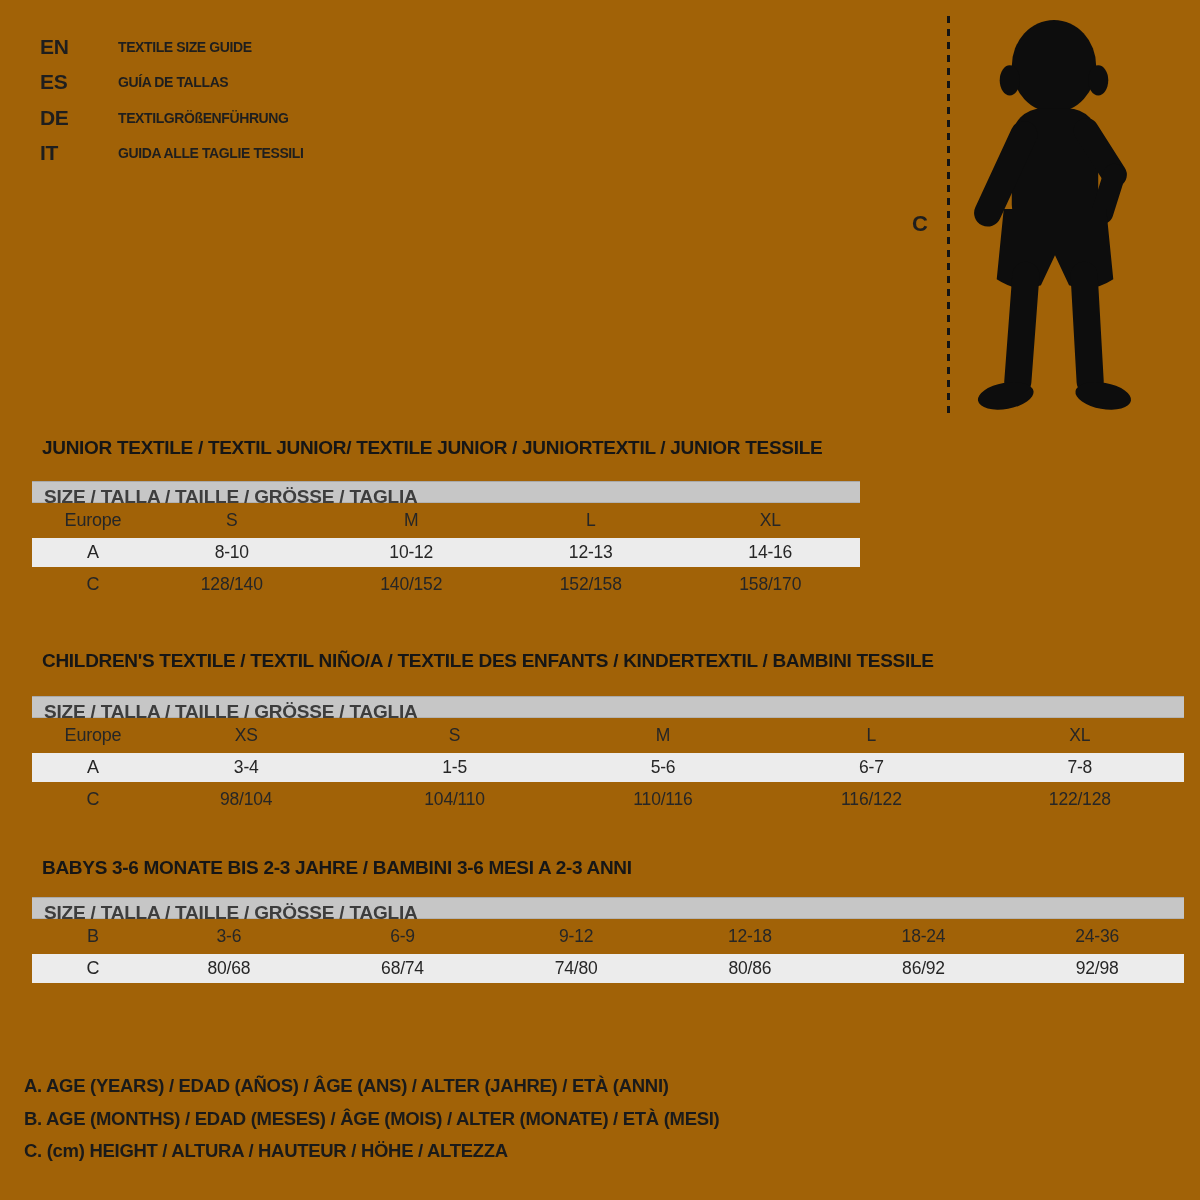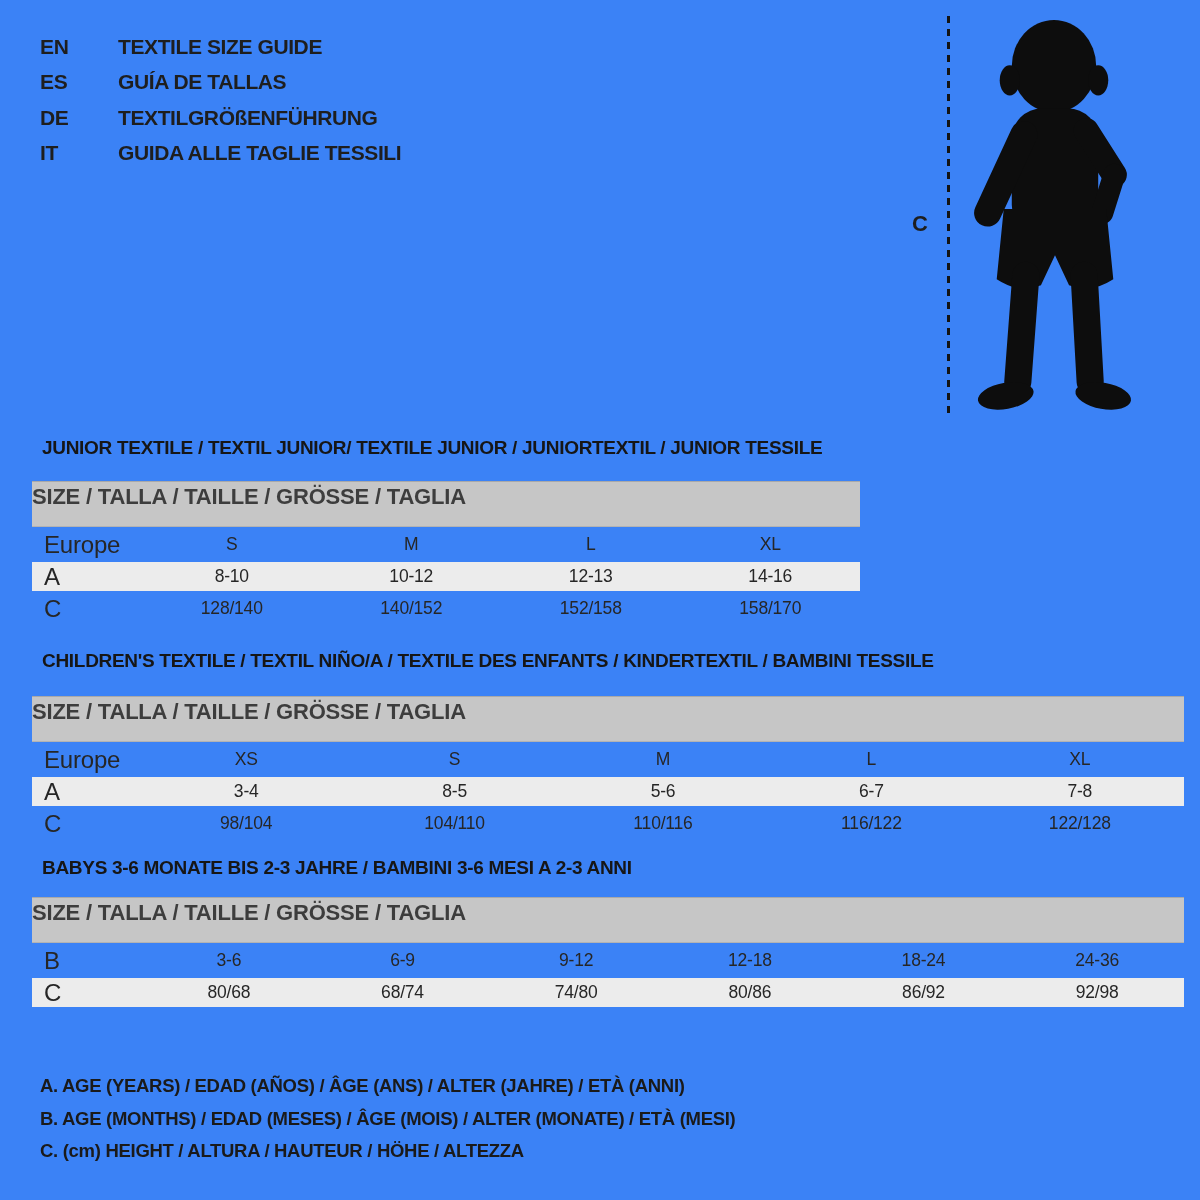--- a/index.html
+++ b/index.html
@@ -1,26 +1,26 @@
 <!DOCTYPE html>
 <html><head>
 <meta charset="utf-8">
 <style>
   html,body{margin:0;padding:0;background:#ffffff;}
   .page{
     position:relative;width:1200px;height:1200px;overflow:hidden;
-    background:#3b82f6;color:#1e1e1e;
+    background:#a16207;color:#1e1e1e;
     font-family:"Liberation Sans","DejaVu Sans",sans-serif;
   }
 
   
   .lang-block{position:absolute;left:40px;top:29px;}
   .lang-row{display:flex;height:35.5px;align-items:center;}
   .lang-code{width:78px;font-weight:700;font-size:21px;letter-spacing:-0.3px;}
-  .lang-title{font-weight:700;font-size:21px;letter-spacing:-0.4px;white-space:nowrap;}
+  .lang-title{font-weight:700;font-size:14px;letter-spacing:-0.4px;white-space:nowrap;}
 
   
   .dash-line{
     position:absolute;left:947px;top:16px;width:3px;height:400px;
     background:repeating-linear-gradient(to bottom,#141414 0 7px,transparent 7px 13px);
   }
   .c-label{position:absolute;left:912px;top:211px;font-size:22px;font-weight:700;}
   .toddler-svg{position:absolute;left:960px;top:16px;width:190px;height:404px;}
 
   
@@ -29,32 +29,32 @@
   .section--children{top:649px;width:1152px;}
   .section--babies{top:852px;width:1152px;}
   .section-title{font-weight:700;font-size:19px;letter-spacing:-0.3px;color:#161616;padding-left:10px;}
   .title-line{line-height:24px;white-space:nowrap;}
   .section--babies .title-line{line-height:31px;}
   .section--junior  .sg-table{margin-top:21px;}
   .section--children .sg-table{margin-top:23px;}
   .section--babies  .sg-table{margin-top:14px;}
 
   .size-bar{
-    height:46px;line-height:30px;background:#c6c6c6;
+    height:22px;line-height:30px;background:#c6c6c6;
     border-top:1px solid #a9a9a9;border-bottom:1px solid #b3b3b3;
-    font-size:22px;font-weight:700;color:#3d3d3d;letter-spacing:-0.2px;
+    padding-left:12px;font-size:19px;font-weight:700;color:#3d3d3d;letter-spacing:-0.2px;
     box-sizing:border-box;
   }
   .sg-row{display:grid;height:29px;line-height:29px;margin-top:3px;}
   .sg-row.shaded{background:#ececec;}
   .sg-cell{font-size:17.5px;font-weight:500;color:#262626;text-align:center;letter-spacing:-0.2px;}
-  .sg-cell.label{text-align:left;padding-left:12px;font-size:24px;}
-
-  
-  .legend{position:absolute;left:40px;top:1070px;}
+  .sg-cell.label{text-align:center;padding-left:12px;font-size:18px;}
+
+  
+  .legend{position:absolute;left:24px;top:1070px;}
   .legend-line{font-size:18.5px;font-weight:700;line-height:32.5px;letter-spacing:-0.3px;white-space:nowrap;color:#1a1a1a;}
 </style>
 </head>
 <body>
 
 <div class="page">
 
   <div class="lang-block">
       <div class="lang-row">
         <div class="lang-code">EN</div>
@@ -139,21 +139,21 @@
             <div class="sg-cell label">Europe</div>
             <div class="sg-cell">XS</div>
             <div class="sg-cell">S</div>
             <div class="sg-cell">M</div>
             <div class="sg-cell">L</div>
             <div class="sg-cell">XL</div>
           </div>
           <div class="sg-row shaded" style="grid-template-columns: 110px repeat(5, 1fr);">
             <div class="sg-cell label">A</div>
             <div class="sg-cell">3-4</div>
-            <div class="sg-cell">8-5</div>
+            <div class="sg-cell">1-5</div>
             <div class="sg-cell">5-6</div>
             <div class="sg-cell">6-7</div>
             <div class="sg-cell">7-8</div>
           </div>
           <div class="sg-row" style="grid-template-columns: 110px repeat(5, 1fr);">
             <div class="sg-cell label">C</div>
             <div class="sg-cell">98/104</div>
             <div class="sg-cell">104/110</div>
             <div class="sg-cell">110/116</div>
             <div class="sg-cell">116/122</div>

